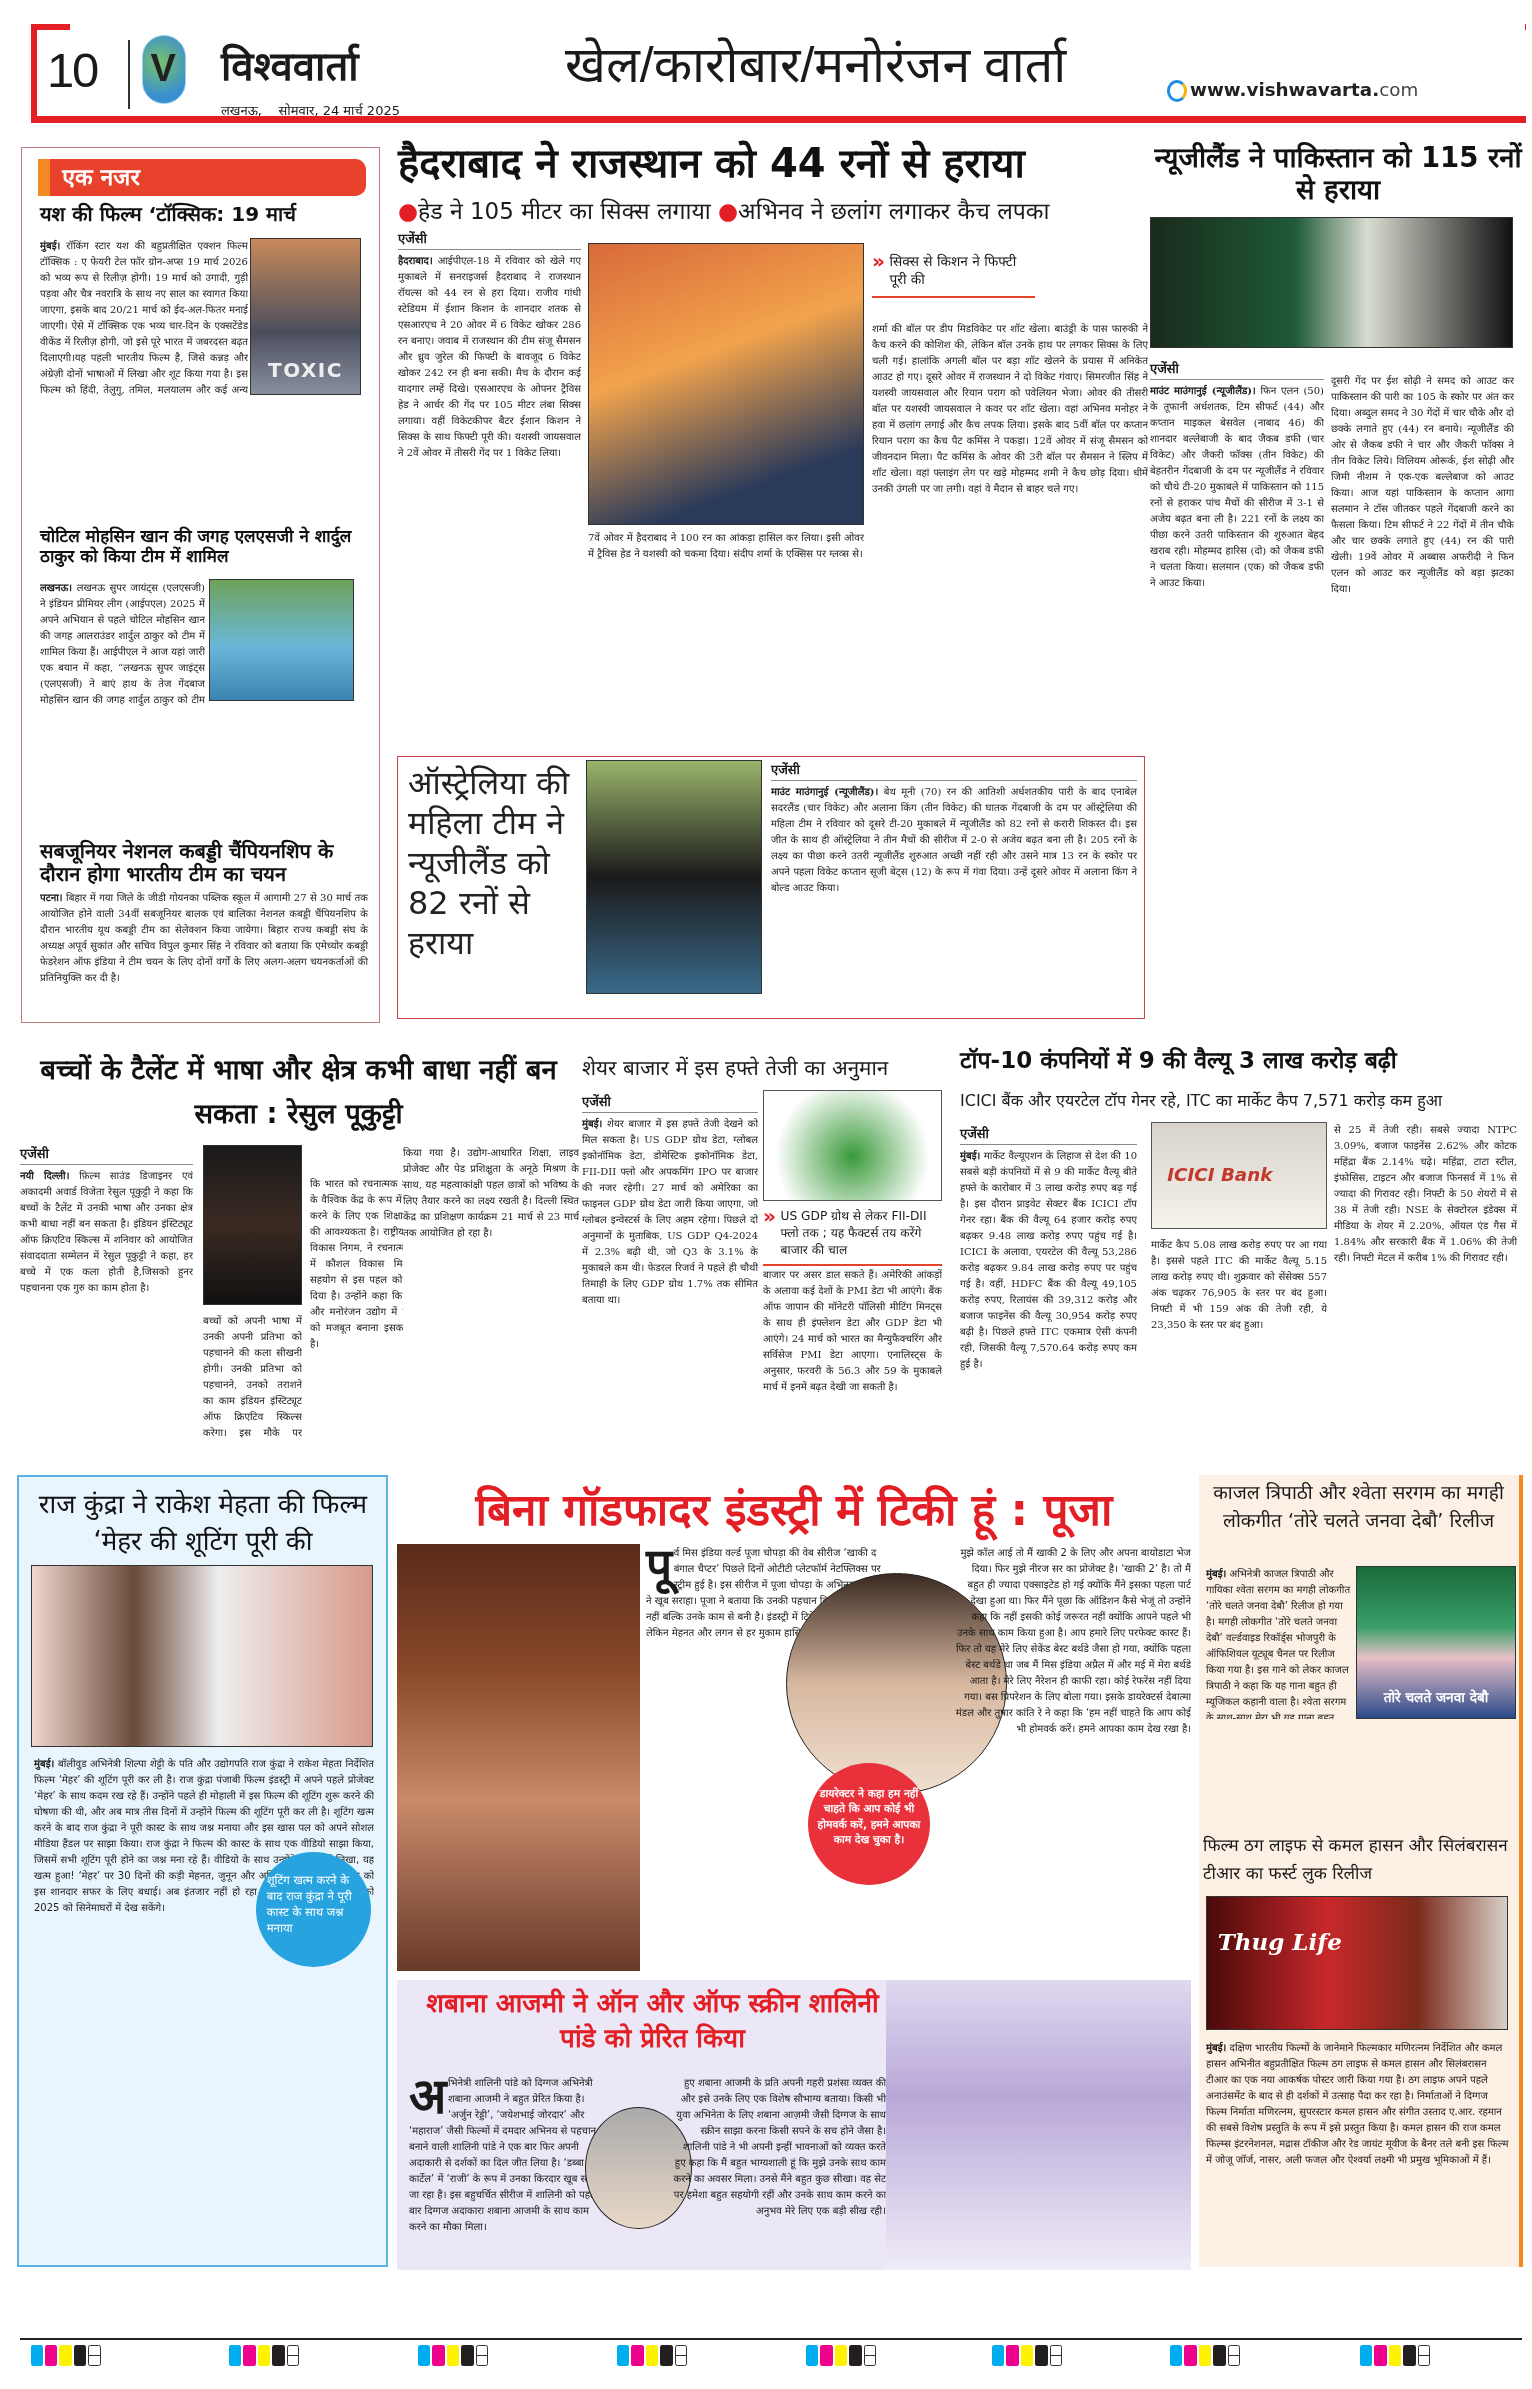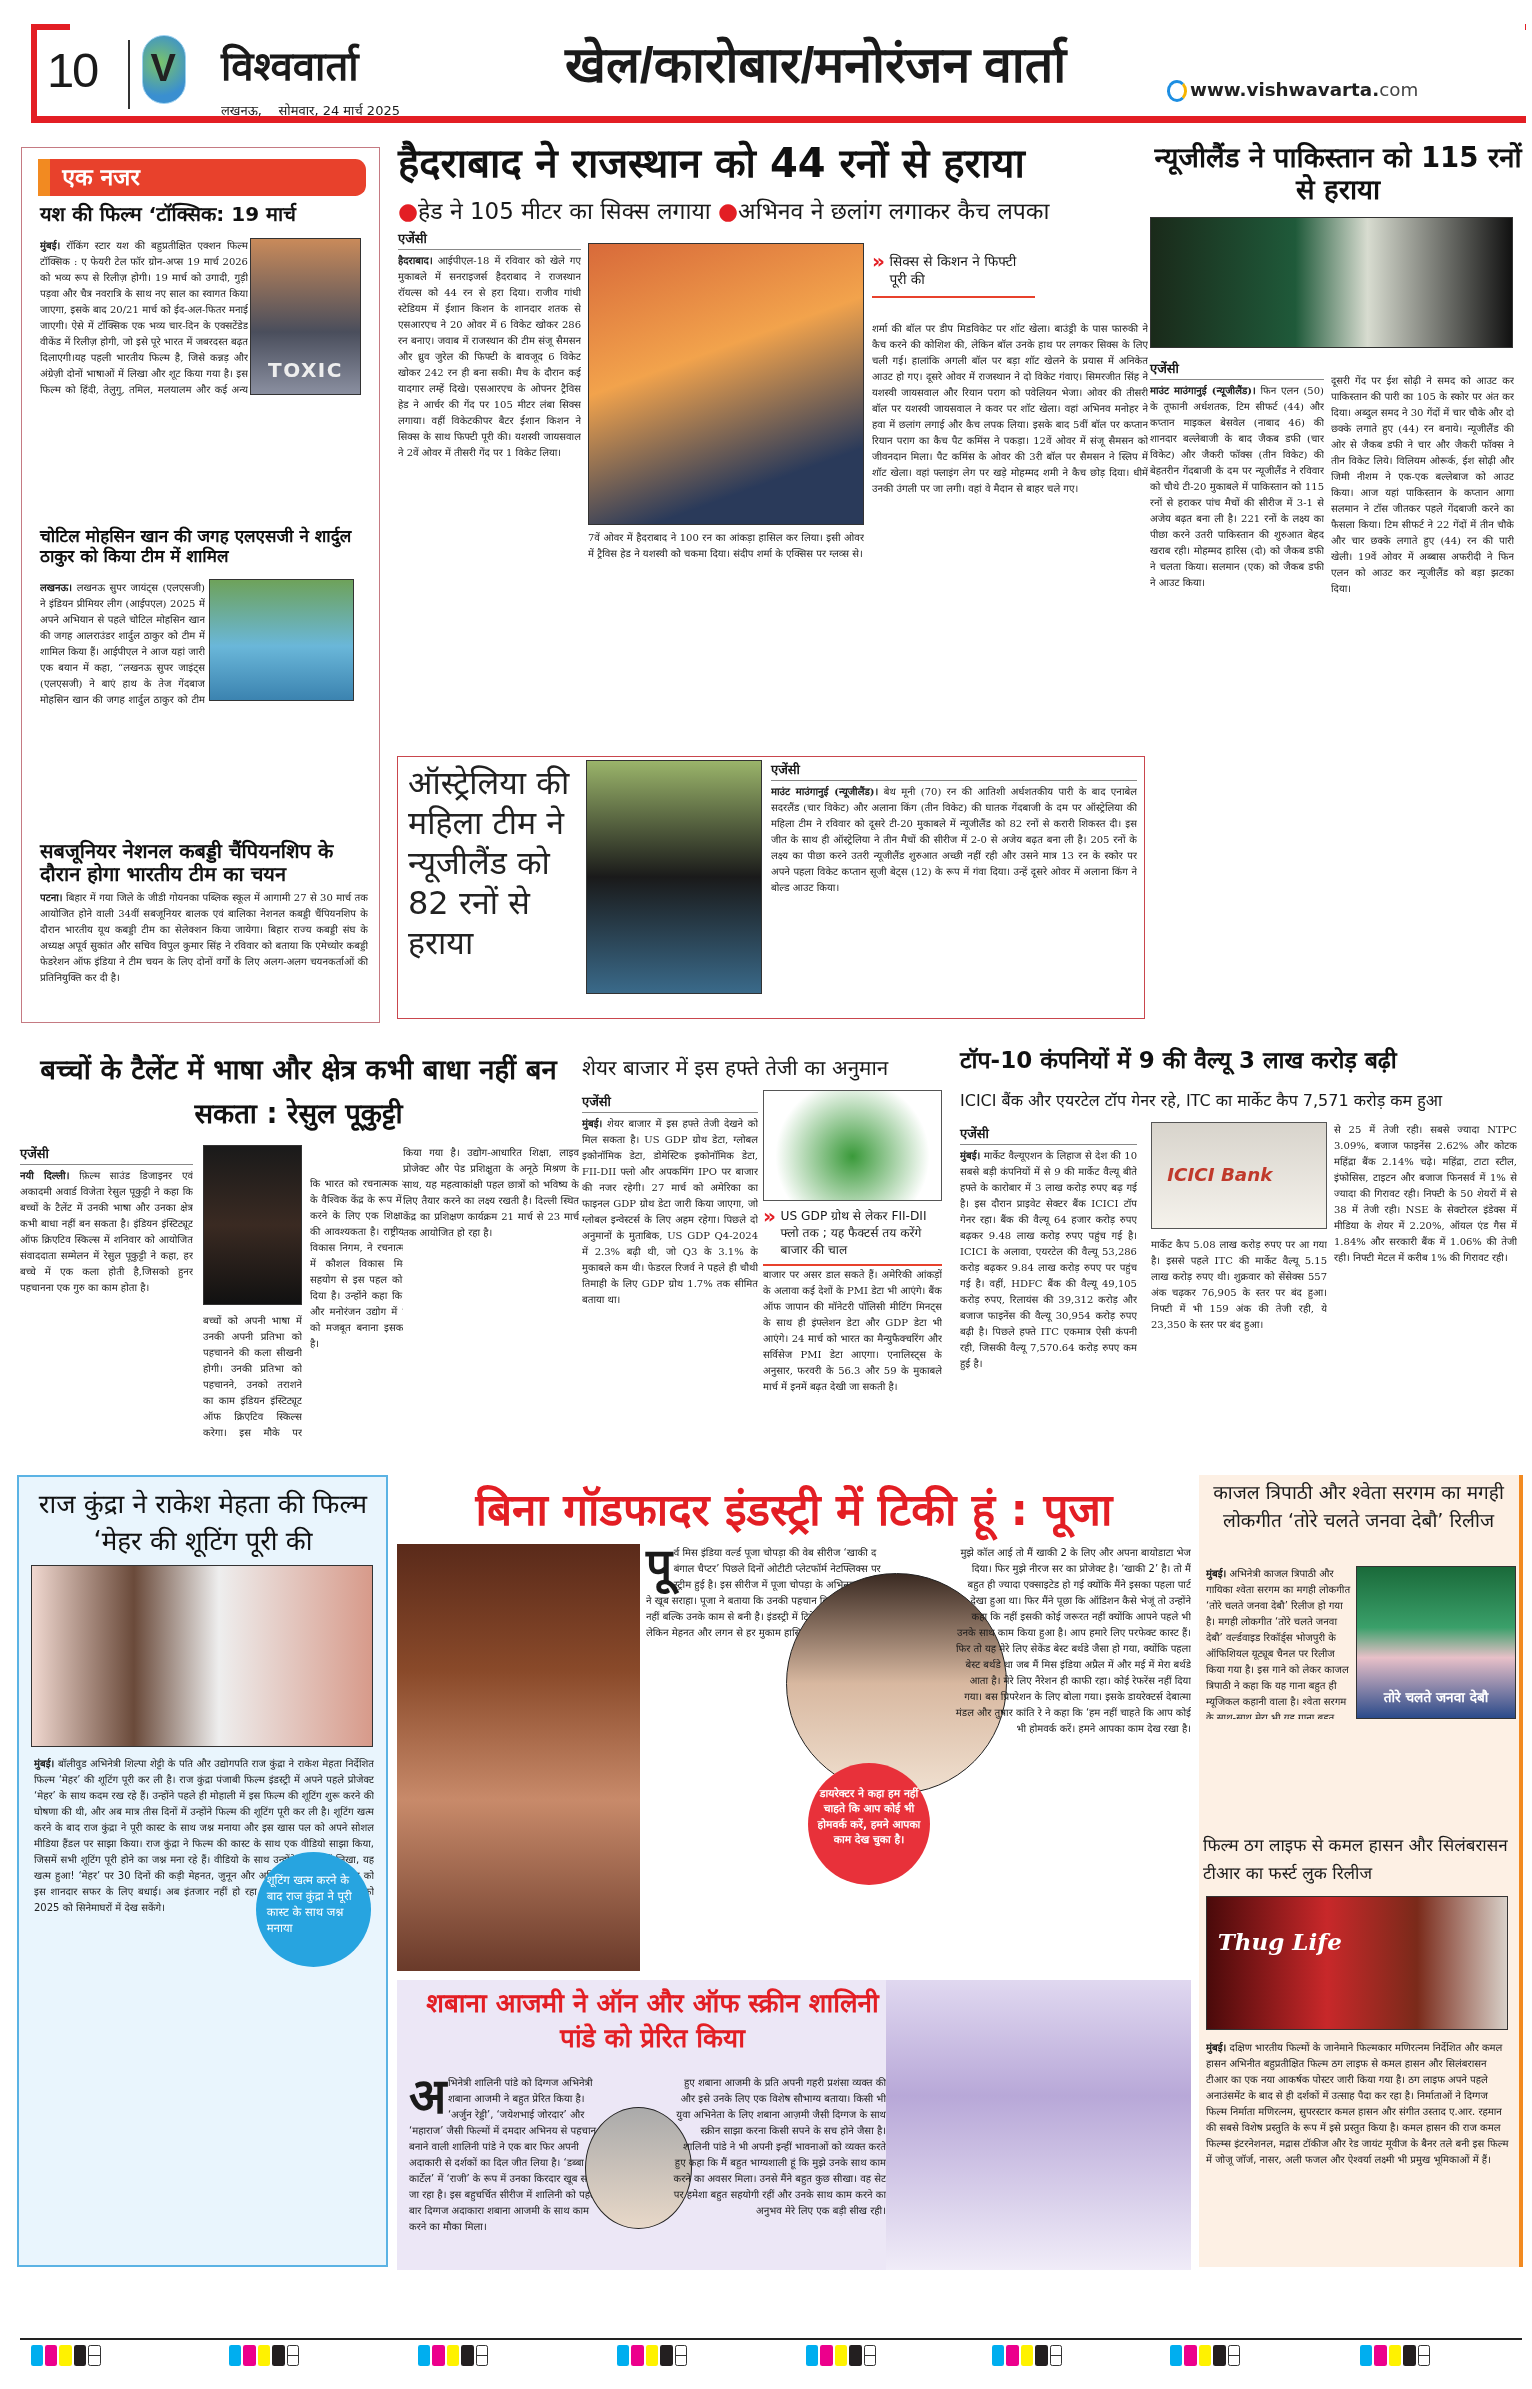--- a/index.html
+++ b/index.html
@@ -12,21 +12,21 @@
 .hl{font-weight:bold;color:#111;line-height:1.15}
 
 #mast-frame{left:30.5px;top:24.4px;width:1495px;height:99px;border-left:6.1px solid #e31e24;border-top:6.1px solid #e31e24;border-bottom:7.6px solid #e31e24;border-top-right-radius:0}
 #mast-frame-top-cut{left:70px;top:24.4px;width:1455px;height:6.1px;background:#fff}
 #page-num{left:47px;top:42px;font-size:49px;font-family:"Liberation Sans Narrow","Liberation Sans",sans-serif;font-weight:normal;letter-spacing:-2.3px}
 #mast-sep{left:128px;top:40px;width:1.5px;height:69px;background:#333}
 #logo-icon{left:142px;top:35px;width:44px;height:69px;border-radius:23px;background:radial-gradient(circle at 40% 40%,#7ac36a,#3a8fd0 70%);border:1.5px solid #9bd0f0}
 #logo-icon span{position:absolute;left:7.6px;top:10.7px;font-size:38px;font-weight:bold;color:#222;font-family:"Liberation Sans",sans-serif}
 #paper-name{left:221px;top:37px;font-size:40px;font-weight:bold}
 #dateline{left:221px;top:101px;font-size:13px}
-#section-title{left:565px;top:29px;font-size:50px;font-weight:bold;font-family:"Liberation Sans",sans-serif}
+#section-title{left:565px;top:29px;font-size:50px;font-weight:normal;font-family:"Liberation Sans",sans-serif}
 #web{left:1167px;top:79px;font-size:18.3px;font-weight:bold;color:#222}
 #web .com{color:#444;font-weight:normal}
 #web-icon{display:inline-block;width:20px;height:21.4px;border-radius:50%;border:3.8px solid #1d8ee2;border-right-color:#f6b400;vertical-align:middle;margin-right:3.1px}
 
 #ek-box{left:21.4px;top:147px;width:359px;height:876px;border:1.5px solid #c57a82}
 #ek-tag{left:38px;top:159px;width:328px;height:37px;background:#e8412c;border-left:12.2px solid #f28a21;border-radius:0 10.7px 10.7px 0;color:#fff;font-size:23px;font-weight:bold;padding-left:12.2px;line-height:37px}
 
 .redbox{border:1.5px solid #c9464d}
 .bluebox{border:2.3px solid #5bb3e4;background:#e9f5fd}
 .orangebox{border-right:4.6px solid #f28a21;background:#fdf0e4}

